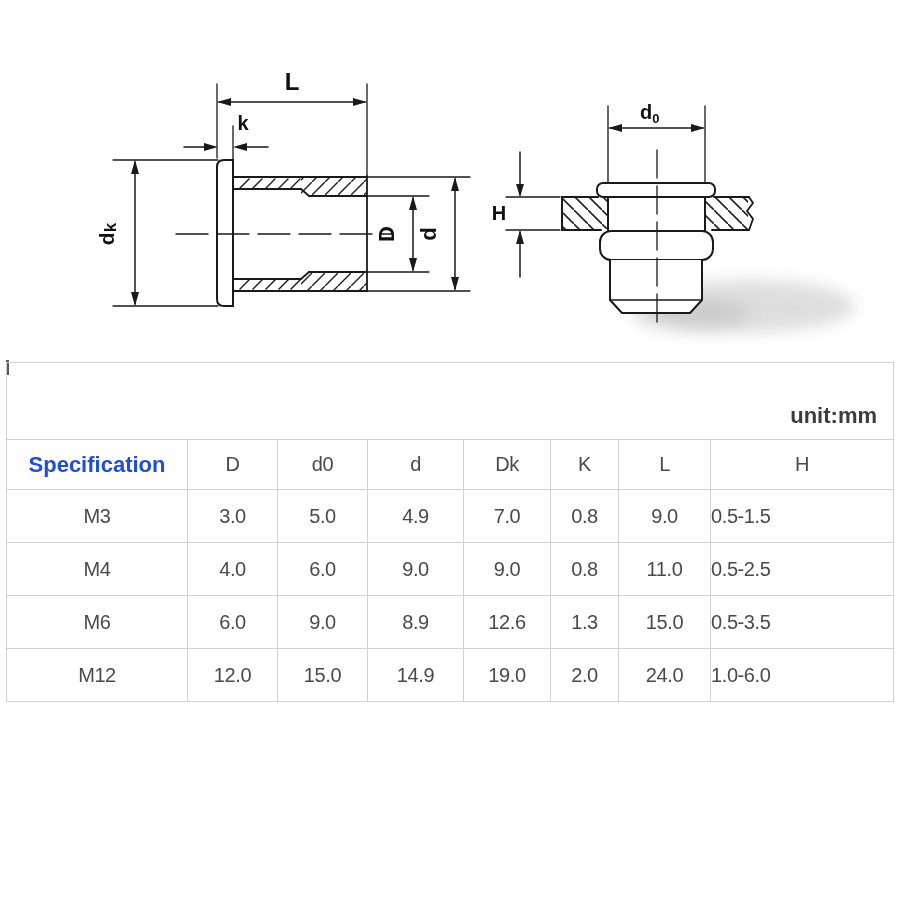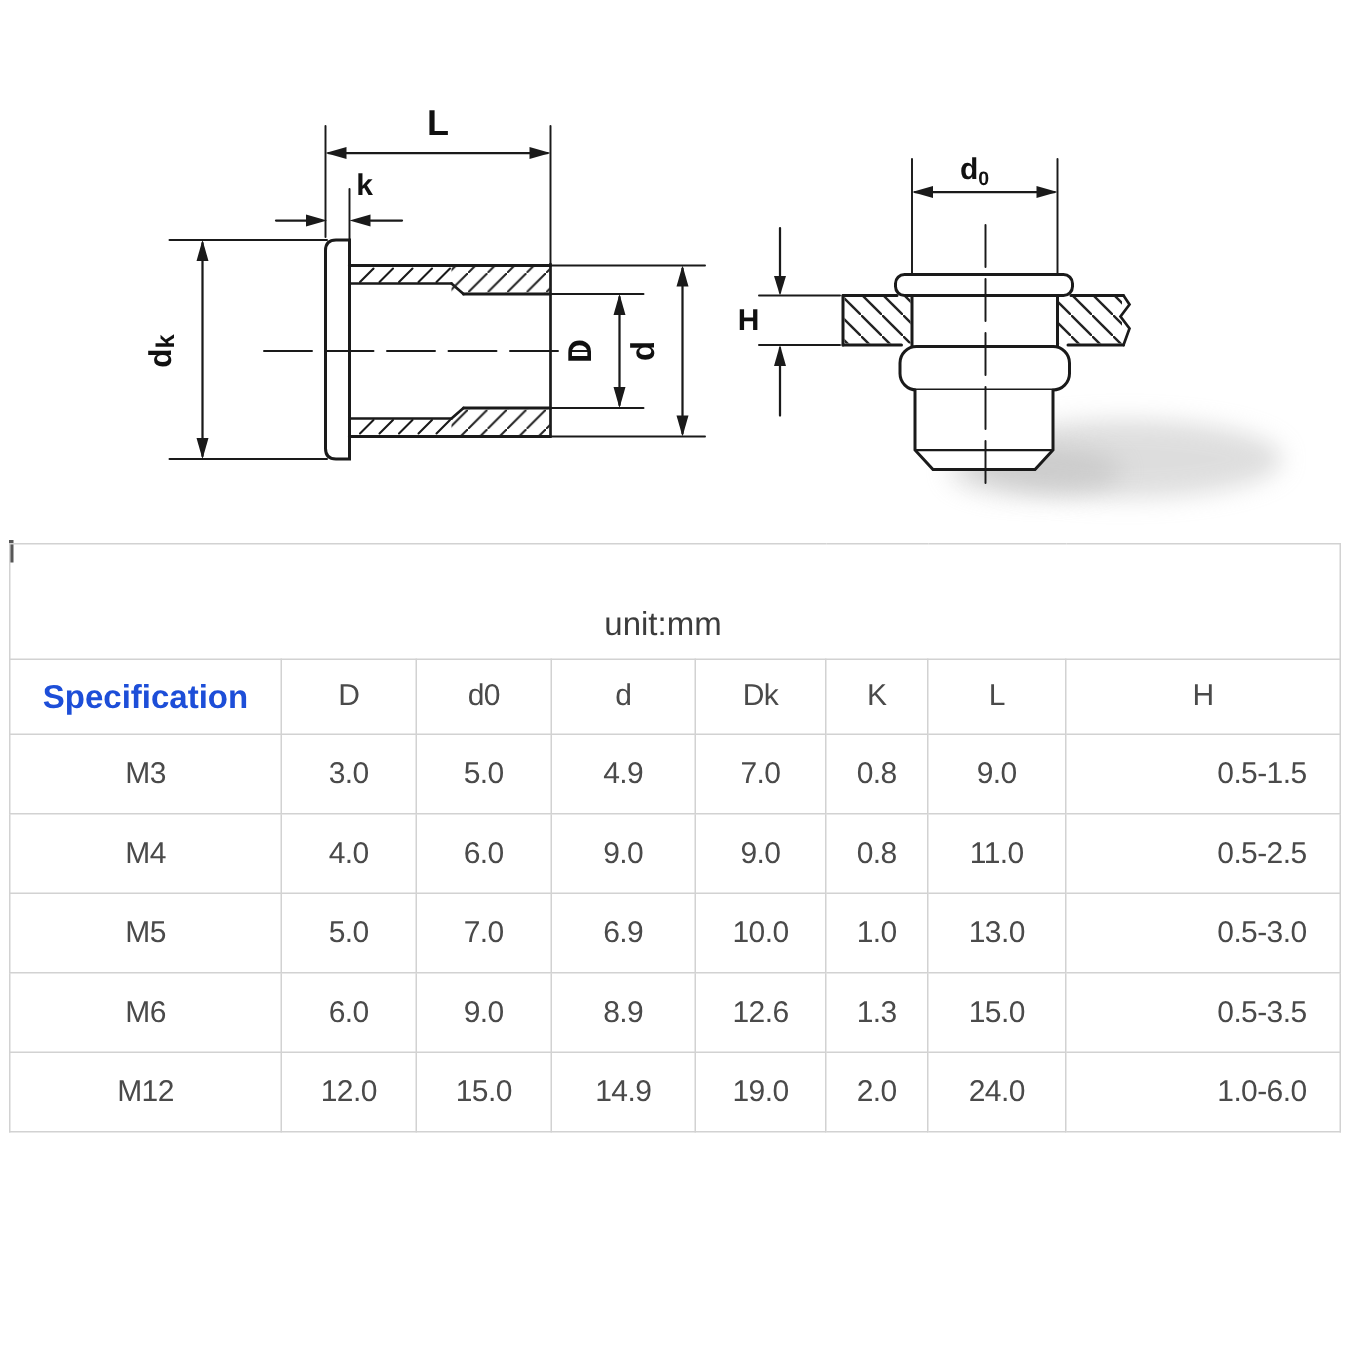--- a/index.html
+++ b/index.html
@@ -11,27 +11,27 @@
   .dim-label{font-family:"Liberation Sans",sans-serif;font-weight:bold;fill:#111}
   .edge-mark{position:absolute;left:6px;top:360px;width:3px;height:15px;background:#575757}
 
   .tbl-wrap{position:absolute;left:6px;top:362px;width:888px}
   table{width:100%;border-collapse:collapse;table-layout:fixed;font-family:"Liberation Sans",sans-serif}
   td,th{
     border:1px solid #d2d2d2;text-align:center;vertical-align:middle;
     color:#4a4a4a;font-size:20px;font-weight:normal;letter-spacing:-0.4px;padding:0;
   }
   .unit-row td{
-    height:66px;text-align:center;vertical-align:bottom;
-    padding:0 16px 10px 0;font-weight:normal;font-size:22px;color:#3c3c3c;letter-spacing:0;
+    height:66px;text-align:right;vertical-align:bottom;
+    padding:0 16px 10px 0;font-weight:bold;font-size:22px;color:#3c3c3c;letter-spacing:0;
   }
   .head-row th{height:49px}
   .head-row th.spec{font-weight:bold;font-size:22px;color:#1d4ed8;letter-spacing:0}
   tr.data-row td{height:52px}
-  tr.data-row td:last-child{text-align:right;padding-right:22px}
+  tr.data-row td:last-child{text-align:left;padding-right:46px}
 </style>
 </head>
 <body>
 
 <svg id="drawing" width="900" height="362" viewBox="0 0 900 362">
   <defs>
     <pattern id="hatchA" width="13" height="13" patternUnits="userSpaceOnUse">
       <path d="M0,13 L13,0" stroke="#222" stroke-width="1.4"></path>
     </pattern>
     <pattern id="hatchB" width="14" height="14" patternUnits="userSpaceOnUse">
@@ -204,30 +204,20 @@
         <td>M4</td>
         <td>4.0</td>
         <td>6.0</td>
         <td>9.0</td>
         <td>9.0</td>
         <td>0.8</td>
         <td>11.0</td>
         <td>0.5-2.5</td>
       </tr>
       <tr class="data-row">
-        <td>M5</td>
-        <td>5.0</td>
-        <td>7.0</td>
-        <td>6.9</td>
-        <td>10.0</td>
-        <td>1.0</td>
-        <td>13.0</td>
-        <td>0.5-3.0</td>
-      </tr>
-      <tr class="data-row">
         <td>M6</td>
         <td>6.0</td>
         <td>9.0</td>
         <td>8.9</td>
         <td>12.6</td>
         <td>1.3</td>
         <td>15.0</td>
         <td>0.5-3.5</td>
       </tr>
       <tr class="data-row">

